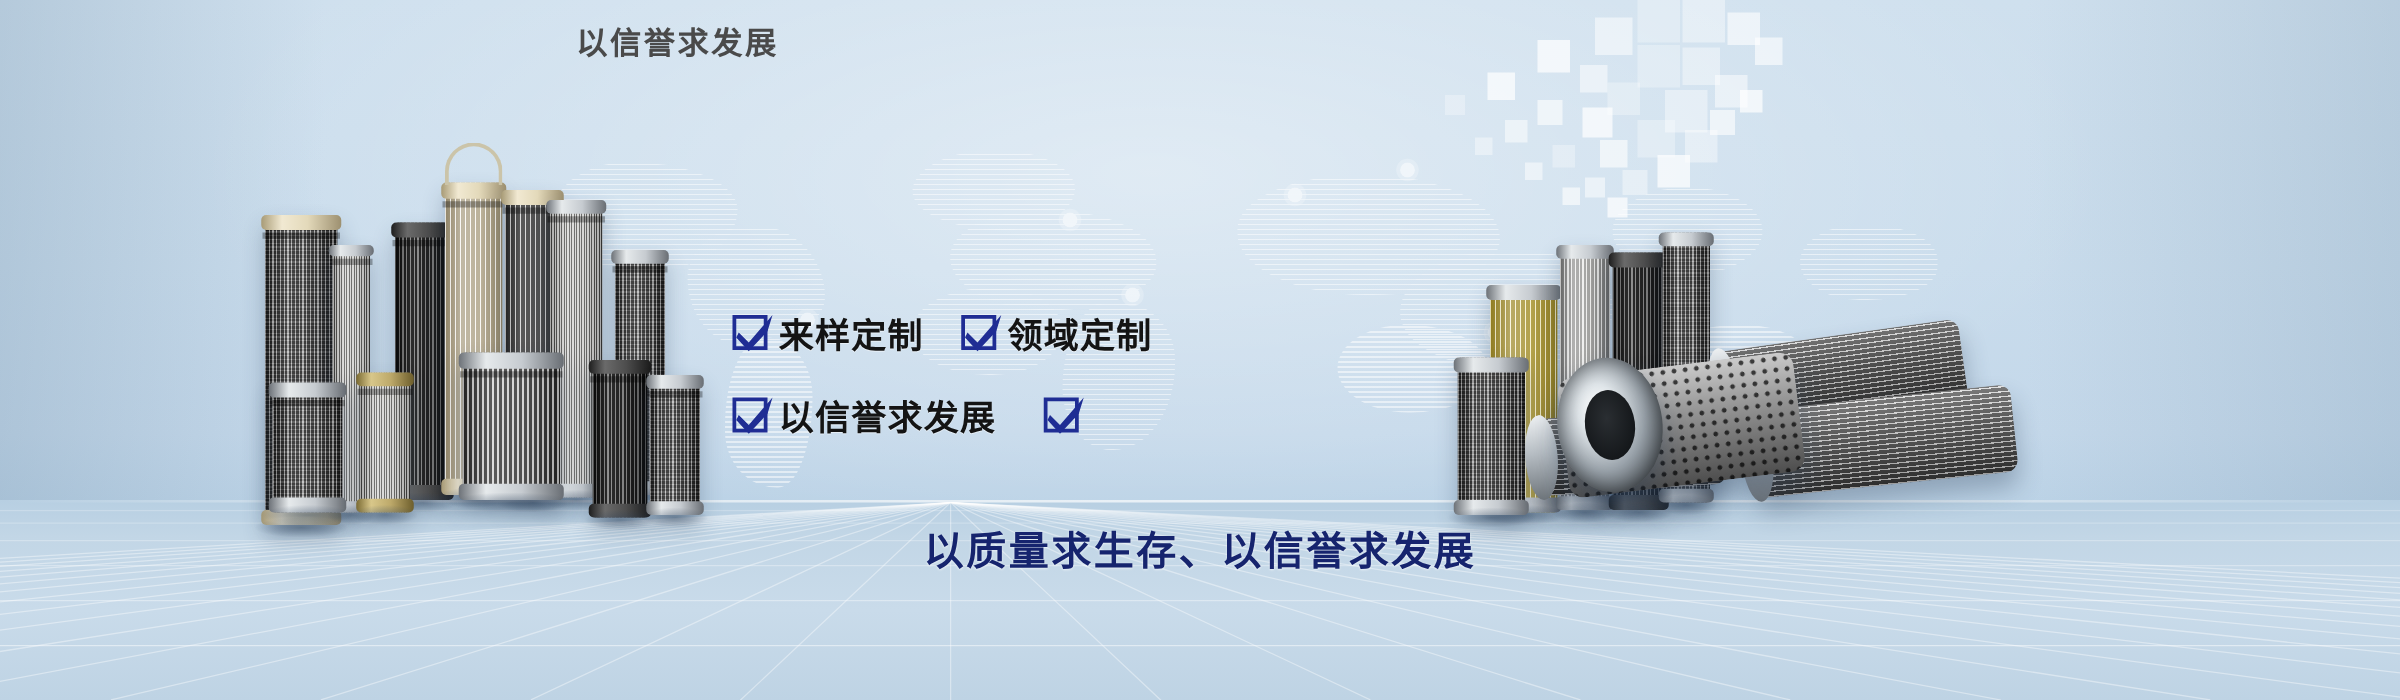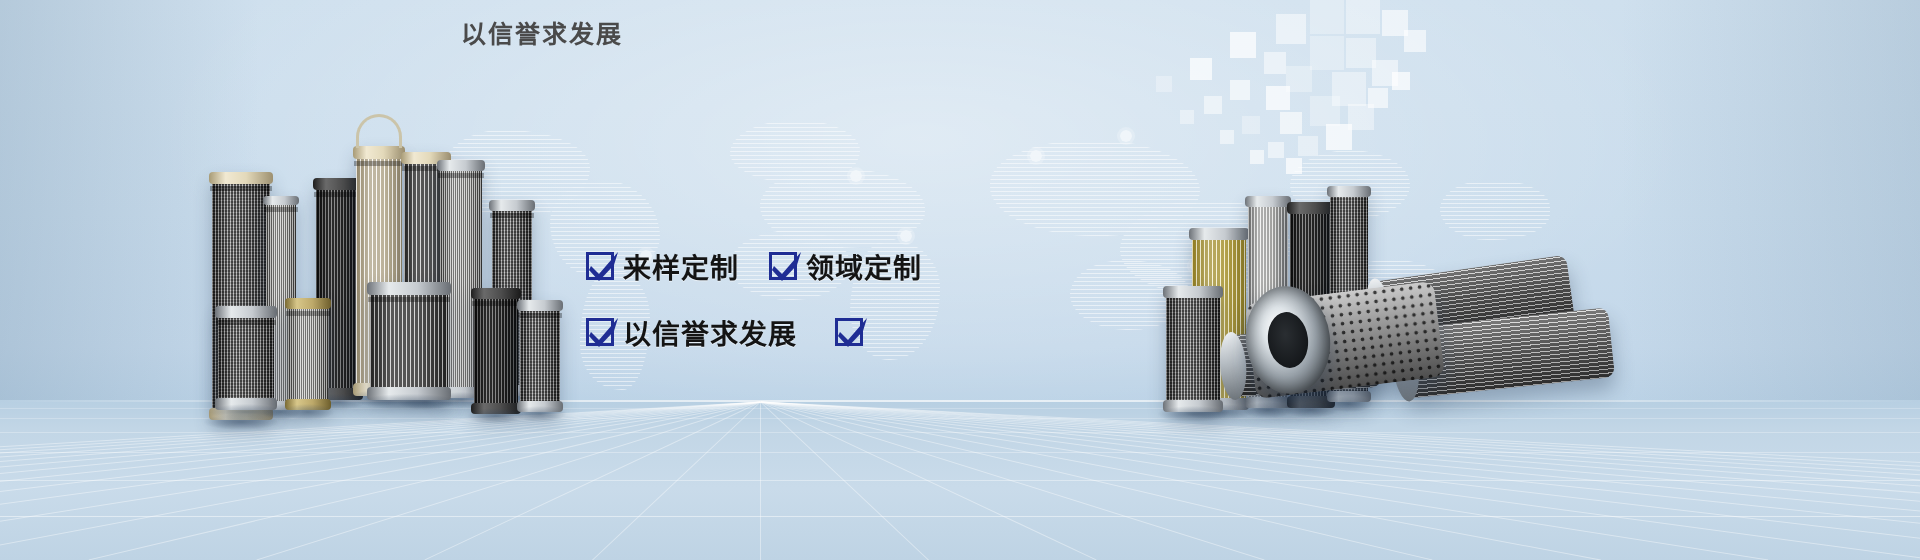--- a/index.html
+++ b/index.html
@@ -488,14 +488,15 @@
         <span class="chk">
           <svg viewBox="0 0 40 40" aria-hidden="true">
               <path d="M7 21 L15 29 L34 7 L30 20 L15 36 L5 25 Z" fill="#1f2d94"></path>
             </svg>
         </span>
       </div>
     </div>
 
   </div>
 
+  <div class="tagline">以质量求生存、以信誉求发展</div>
 
 </div>
 
 </body></html>

